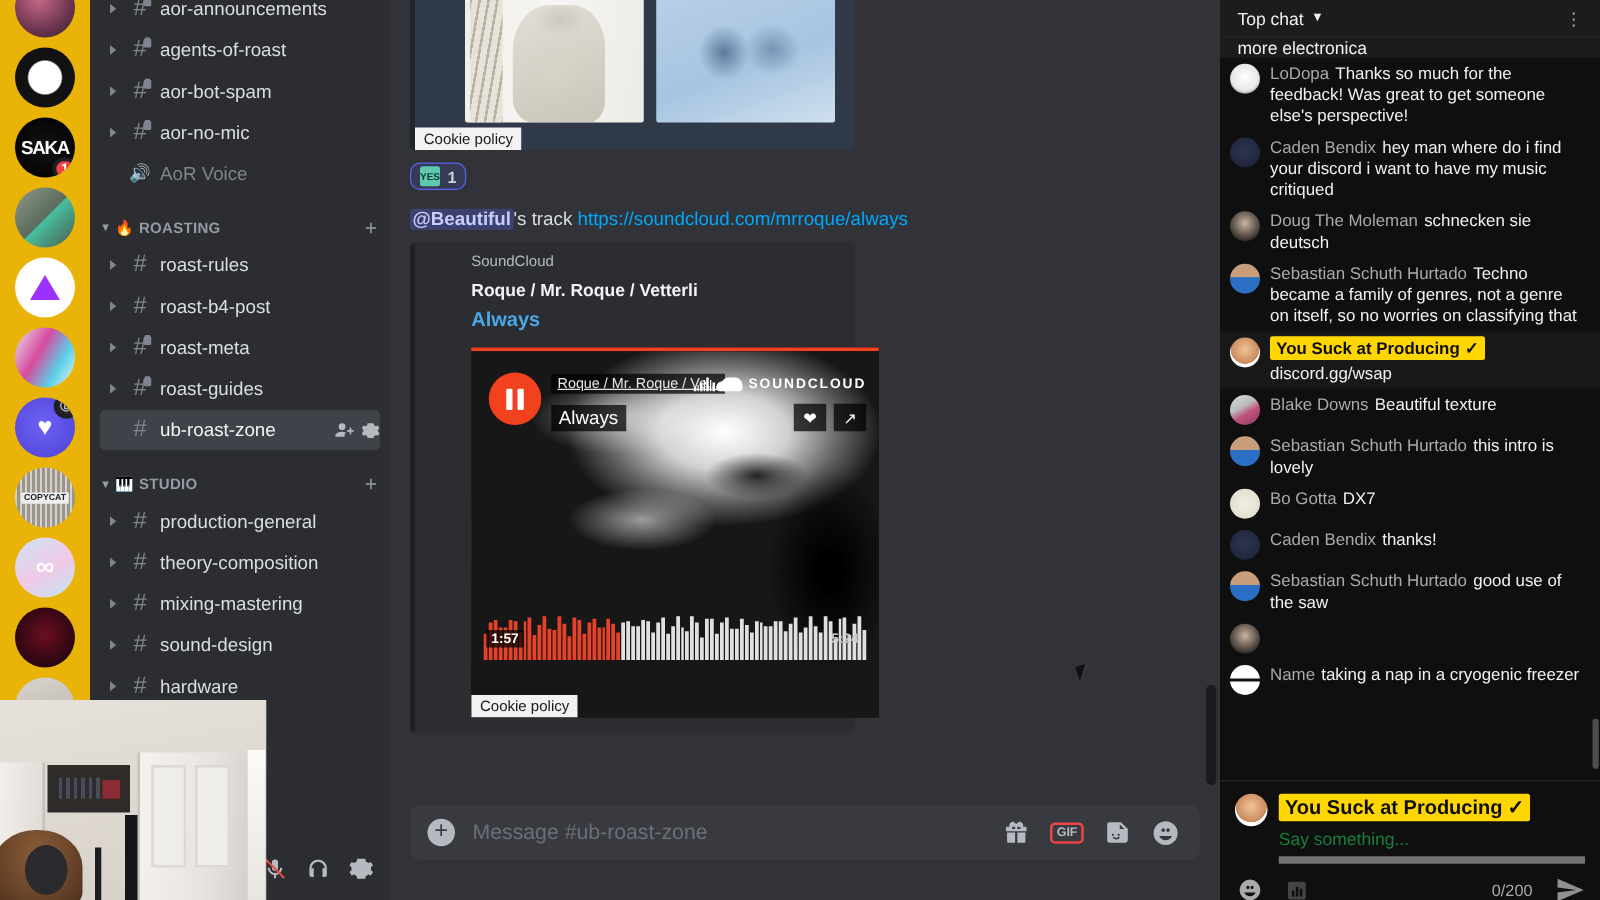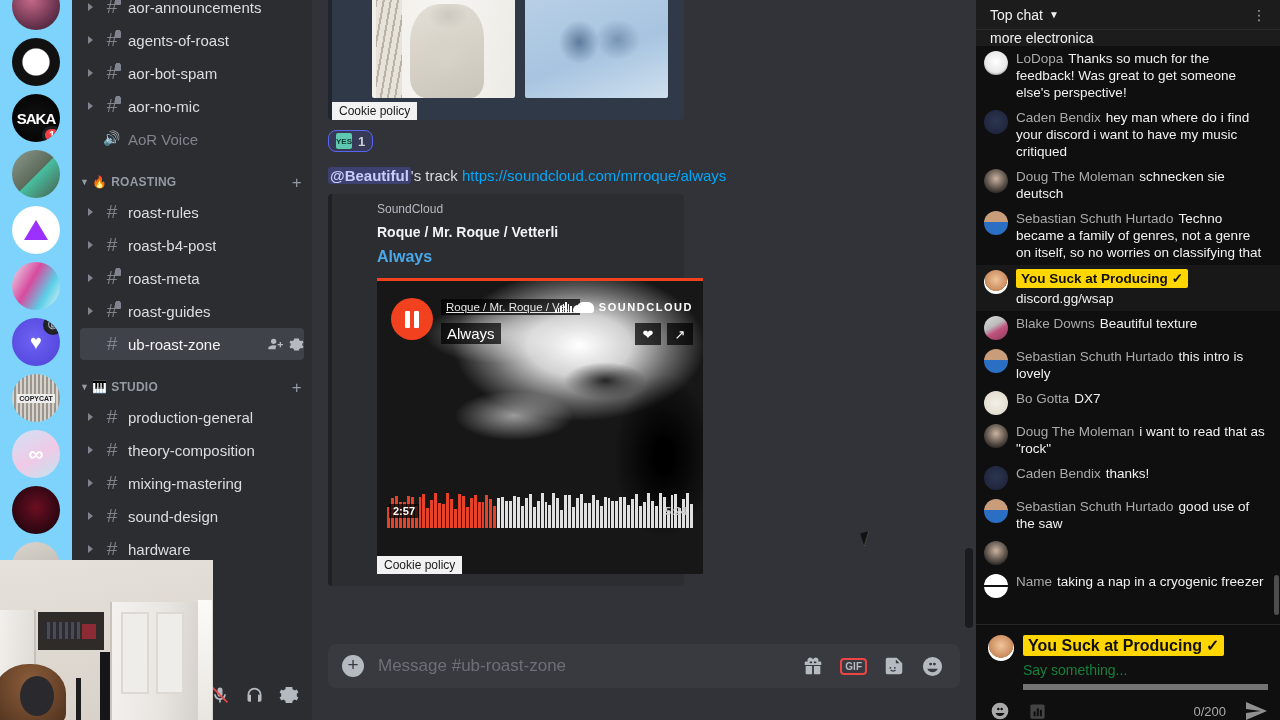--- a/index.html
+++ b/index.html
@@ -8,21 +8,21 @@
     overflow: hidden;
     background: #000;
     font-family: "Liberation Sans", sans-serif;
     -webkit-font-smoothing: antialiased;
   }
   #app { position: relative; width: 1280px; height: 720px; }
 
   
   .server-rail {
     position: absolute; left: 0; top: 0; width: 72px; height: 720px;
-    background: #7dd3fc; overflow: hidden;
+    background: #eab308; overflow: hidden;
   }
   .server-icon {
     position: relative; width: 48px; height: 48px; margin: 8px auto 0;
     border-radius: 50%; overflow: hidden; cursor: pointer;
     display: flex; align-items: center; justify-content: center;
     font-size: 13px; color: #fff; font-weight: bold;
   }
   .srv-badge {
     position: absolute; right: -2px; bottom: -2px;
     min-width: 18px; height: 18px; border-radius: 9px;
@@ -633,21 +633,21 @@
               <i style="height: 35px; background: rgb(242, 242, 242); opacity: 0.92;"></i>
               <i style="height: 31px; background: rgb(242, 242, 242); opacity: 0.92;"></i>
               <i style="height: 17px; background: rgb(242, 242, 242); opacity: 0.92;"></i>
               <i style="height: 33px; background: rgb(242, 242, 242); opacity: 0.92;"></i>
               <i style="height: 34px; background: rgb(242, 242, 242); opacity: 0.92;"></i>
               <i style="height: 20px; background: rgb(242, 242, 242); opacity: 0.92;"></i>
               <i style="height: 29px; background: rgb(242, 242, 242); opacity: 0.92;"></i>
               <i style="height: 35px; background: rgb(242, 242, 242); opacity: 0.92;"></i>
               <i style="height: 24px; background: rgb(242, 242, 242); opacity: 0.92;"></i>
             </div>
-          <div class="sc-time cur">2:57</div>
+          <div class="sc-time cur">1:57</div>
           <div class="sc-time dur">5:24</div>
 
           <div class="cookie">Cookie policy</div>
         </div>
       </div>
     </div>
 
     <div class="scroll-thumb"></div>
 
     <div class="msgbar-wrap">
@@ -703,24 +703,20 @@
           <div class="yt-av" style="background: linear-gradient(150deg, rgb(221, 221, 221) 0%, rgb(187, 187, 187) 40%, rgb(192, 82, 126) 60%, rgb(140, 58, 92));"></div>
           <div class="yt-body"><span class="yt-author">Blake Downs</span><span>Beautiful texture</span></div>
         </div>
         <div class="yt-msg">
           <div class="yt-av" style="background: linear-gradient(rgb(201, 157, 122) 0%, rgb(201, 157, 122) 45%, rgb(43, 111, 196) 46%, rgb(43, 111, 196) 100%);"></div>
           <div class="yt-body"><span class="yt-author">Sebastian Schuth Hurtado</span><span>this intro is lovely</span></div>
         </div>
         <div class="yt-msg">
           <div class="yt-av" style="background: radial-gradient(circle, rgb(243, 239, 230), rgb(222, 215, 200));"></div>
           <div class="yt-body"><span class="yt-author">Bo Gotta</span><span>DX7</span></div>
-        </div>
-        <div class="yt-msg">
-          <div class="yt-av" style="background: radial-gradient(circle at 50% 40%, rgb(203, 180, 160), rgb(58, 52, 48) 70%, rgb(26, 23, 22));"></div>
-          <div class="yt-body"><span class="yt-author">Doug The Moleman</span><span>i want to read that as "rock"</span></div>
         </div>
         <div class="yt-msg">
           <div class="yt-av" style="background: radial-gradient(circle at 50% 45%, rgb(45, 53, 80), rgb(27, 32, 54));"></div>
           <div class="yt-body"><span class="yt-author">Caden Bendix</span><span>thanks!</span></div>
         </div>
         <div class="yt-msg">
           <div class="yt-av" style="background: linear-gradient(rgb(201, 157, 122) 0%, rgb(201, 157, 122) 45%, rgb(43, 111, 196) 46%, rgb(43, 111, 196) 100%);"></div>
           <div class="yt-body"><span class="yt-author">Sebastian Schuth Hurtado</span><span>good use of the saw</span></div>
         </div>
         <div class="yt-msg">

